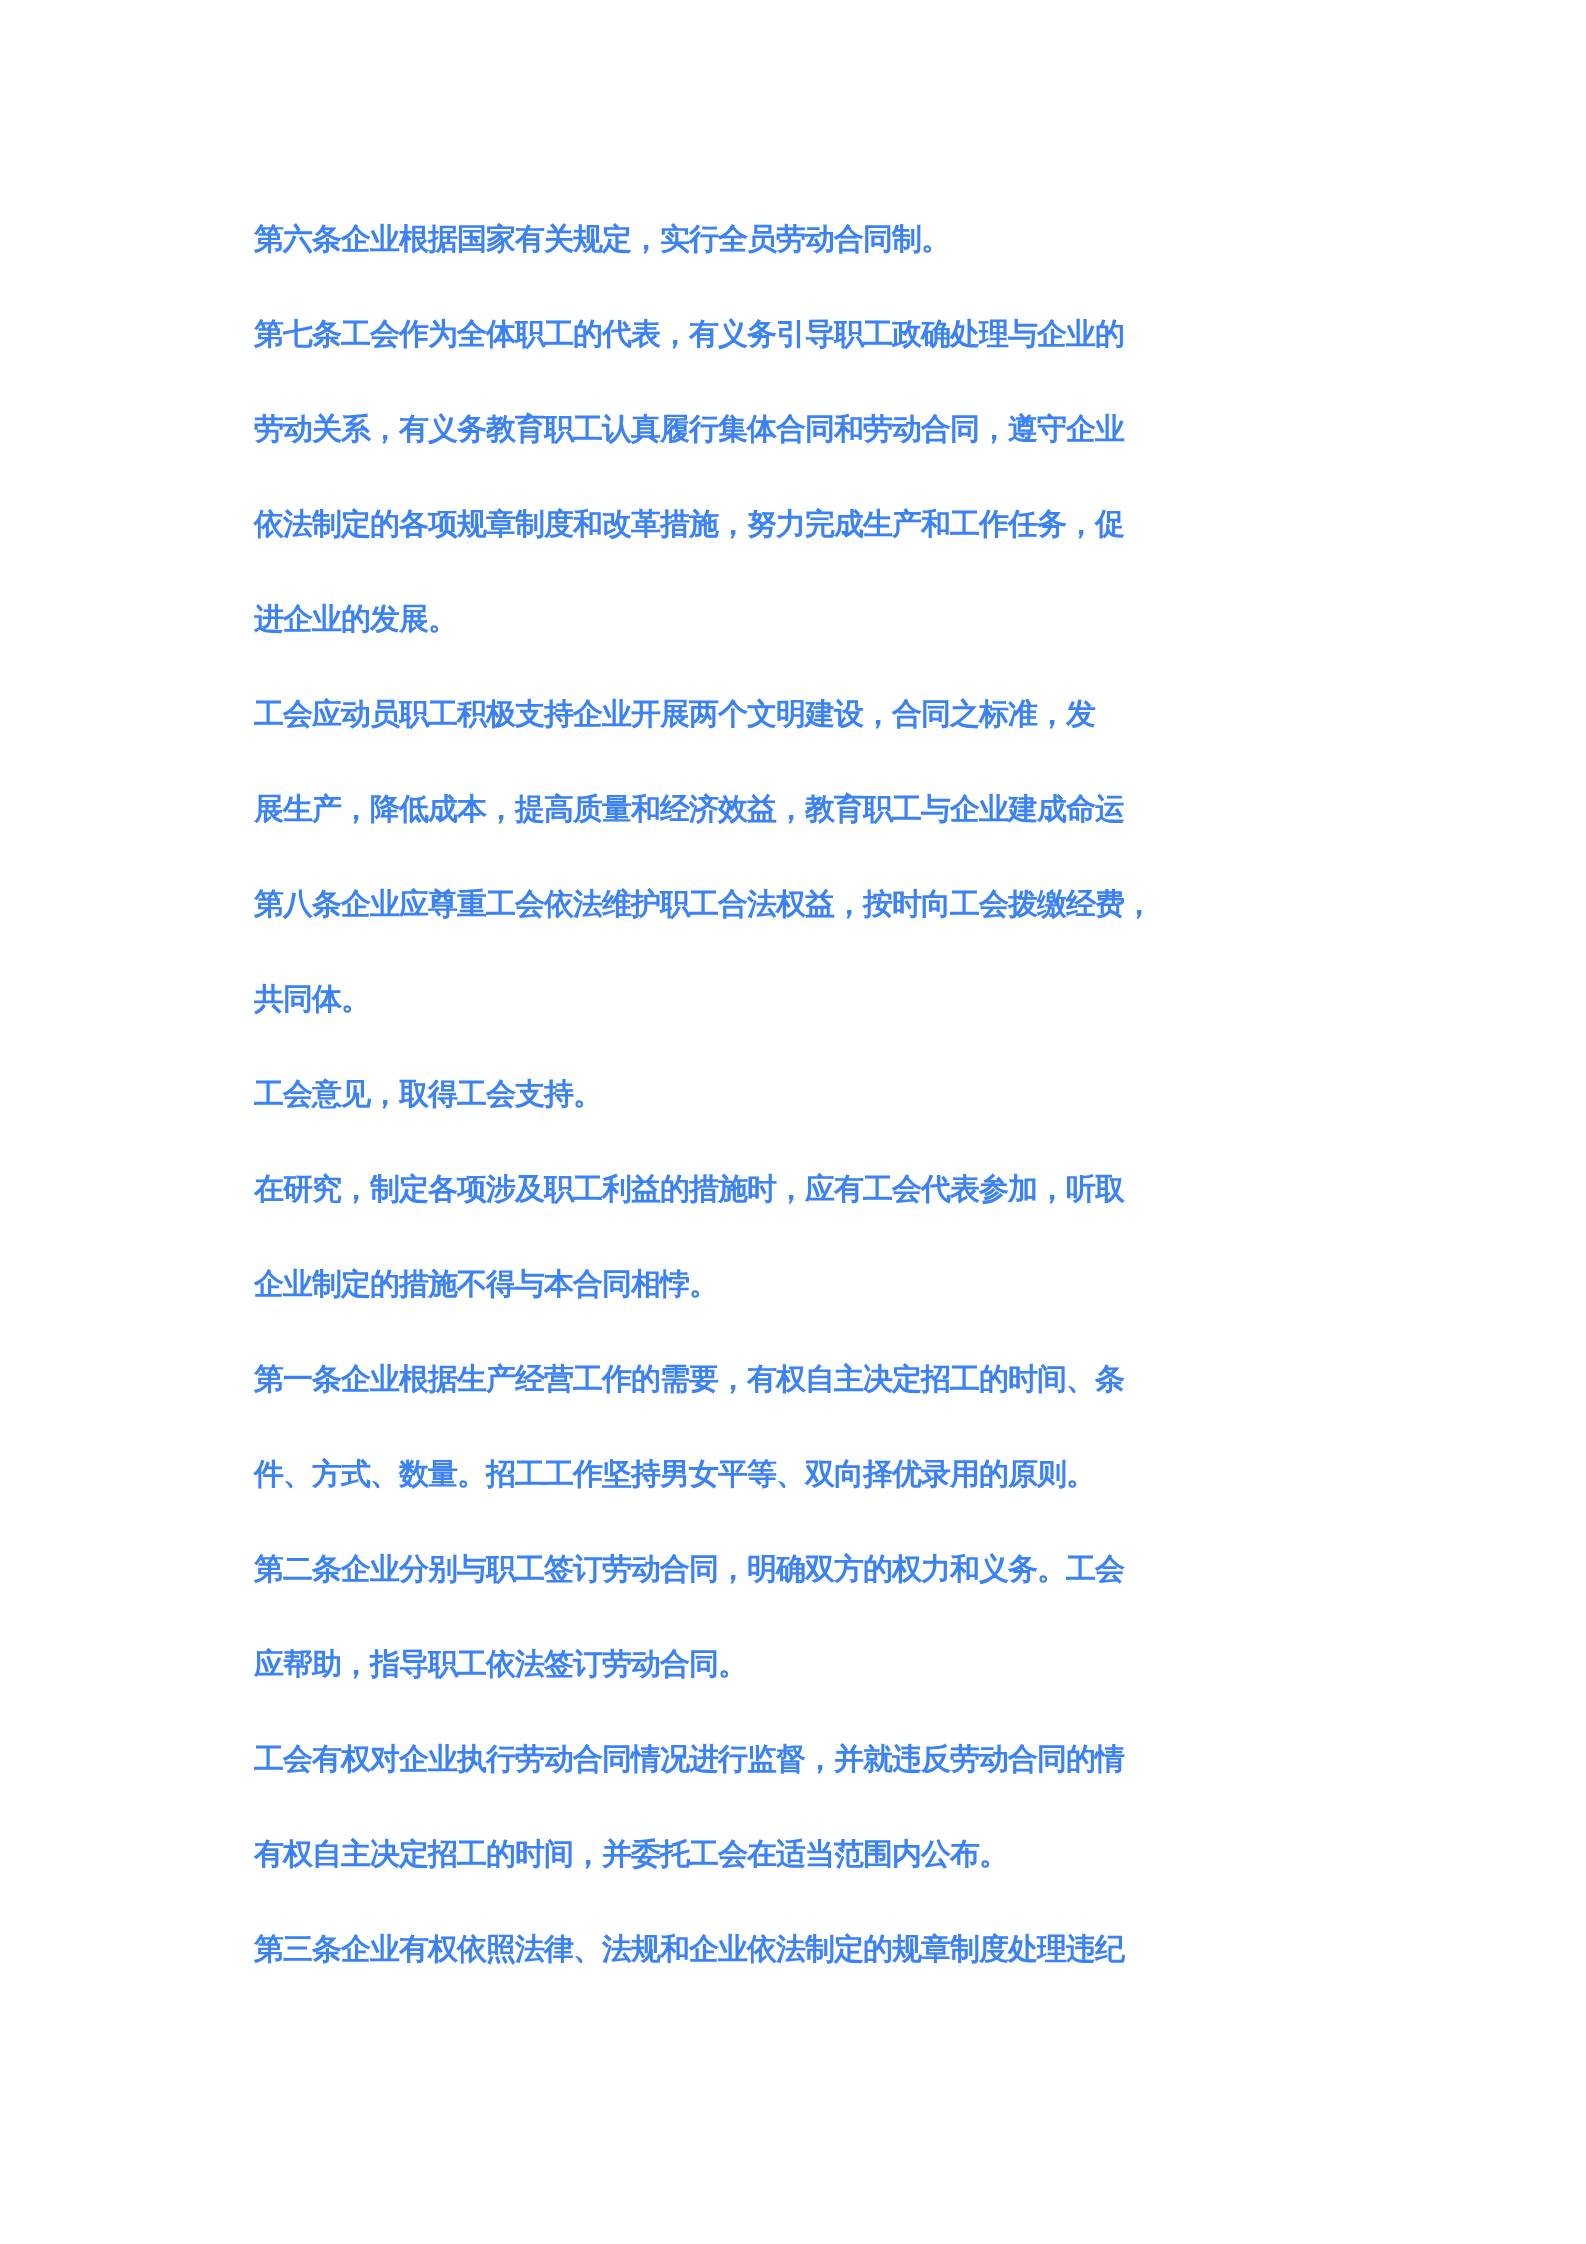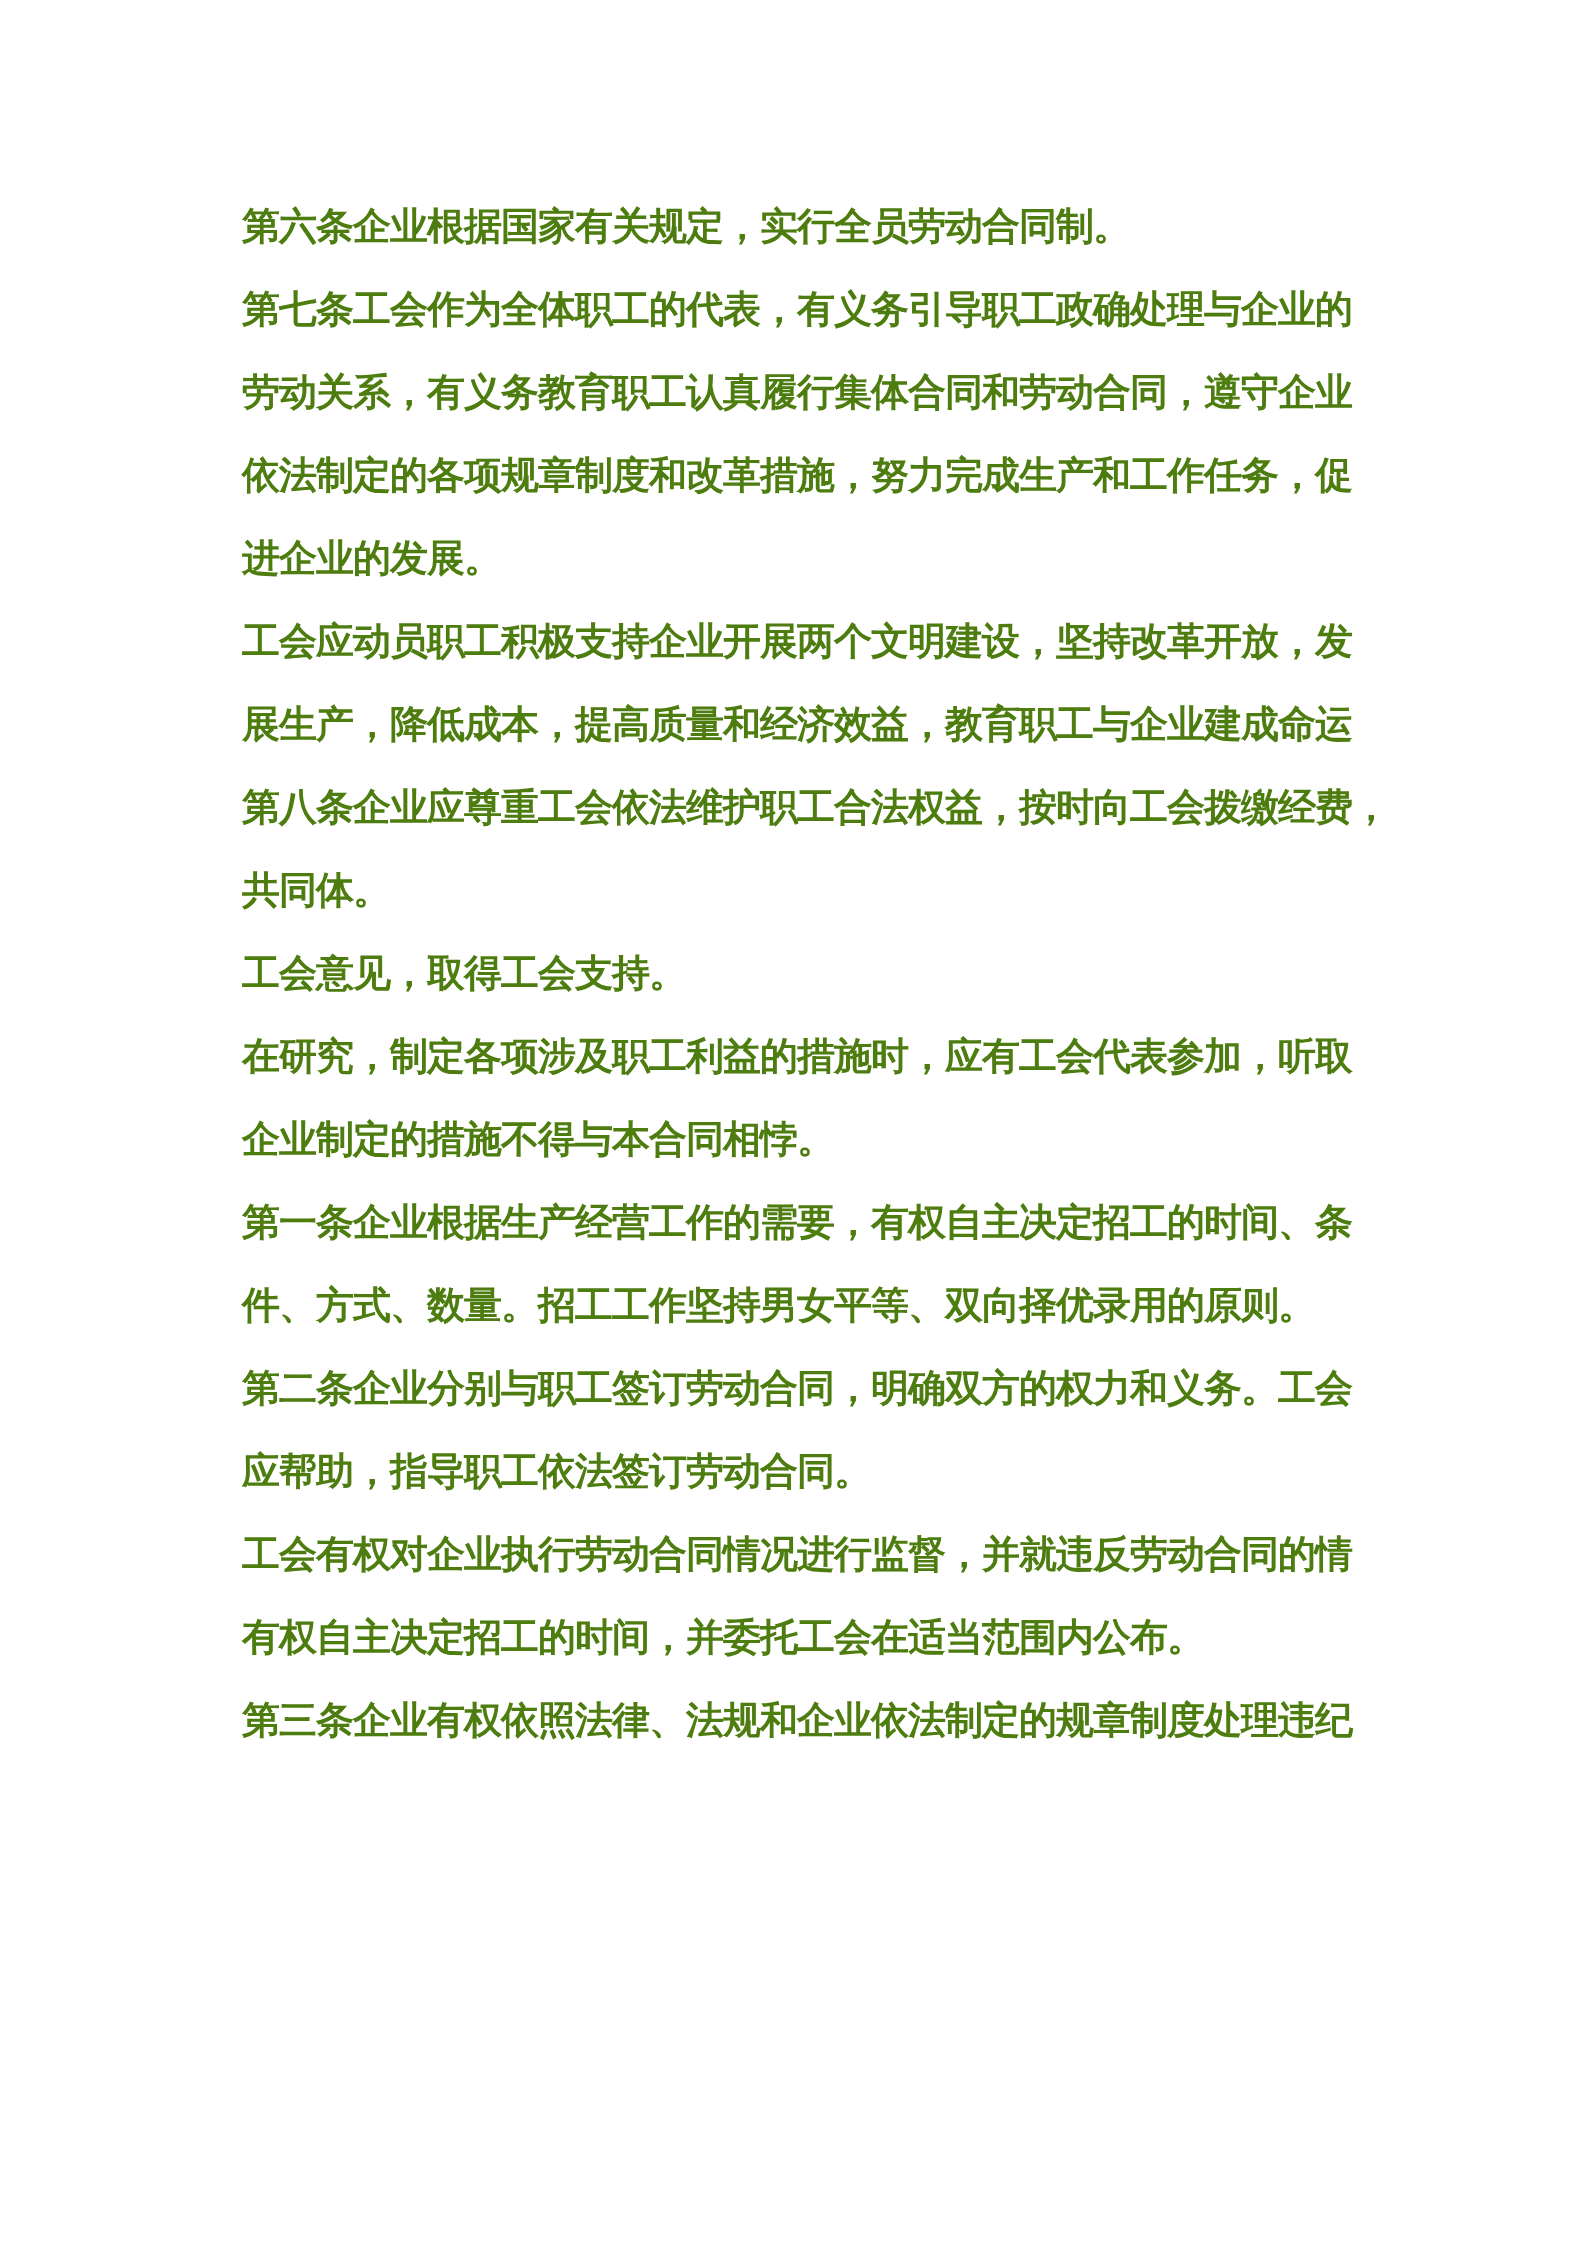--- a/index.html
+++ b/index.html
@@ -19,42 +19,42 @@
     inset: 0;
     background: #ffffff;
   }
   .text-block {
     position: absolute;
     left: 242px;
     top: 185px;
     width: 1200px;
   }
   .line {
-    margin: 0;
+    margin: 12px;
     padding: 0;
     height: 83px;
     line-height: 83px;
-    font-size: 38px;
+    font-size: 30px;
     font-weight: bold;
-    color: #4d7c0f;
+    color: #3b82f6;
     white-space: nowrap;
     letter-spacing: -1px;
   }
 </style>
 </head>
 <body>
 
 <main class="page">
   <div class="text-block">
     <p class="line">第六条企业根据国家有关规定，实行全员劳动合同制。</p>
     <p class="line">第七条工会作为全体职工的代表，有义务引导职工政确处理与企业的</p>
     <p class="line">劳动关系，有义务教育职工认真履行集体合同和劳动合同，遵守企业</p>
     <p class="line">依法制定的各项规章制度和改革措施，努力完成生产和工作任务，促</p>
     <p class="line">进企业的发展。</p>
-    <p class="line">工会应动员职工积极支持企业开展两个文明建设，坚持改革开放，发</p>
+    <p class="line">工会应动员职工积极支持企业开展两个文明建设，合同之标准，发</p>
     <p class="line">展生产，降低成本，提高质量和经济效益，教育职工与企业建成命运</p>
     <p class="line">第八条企业应尊重工会依法维护职工合法权益，按时向工会拨缴经费，</p>
     <p class="line">共同体。</p>
     <p class="line">工会意见，取得工会支持。</p>
     <p class="line">在研究，制定各项涉及职工利益的措施时，应有工会代表参加，听取</p>
     <p class="line">企业制定的措施不得与本合同相悖。</p>
     <p class="line">第一条企业根据生产经营工作的需要，有权自主决定招工的时间、条</p>
     <p class="line">件、方式、数量。招工工作坚持男女平等、双向择优录用的原则。</p>
     <p class="line">第二条企业分别与职工签订劳动合同，明确双方的权力和义务。工会</p>
     <p class="line">应帮助，指导职工依法签订劳动合同。</p>

